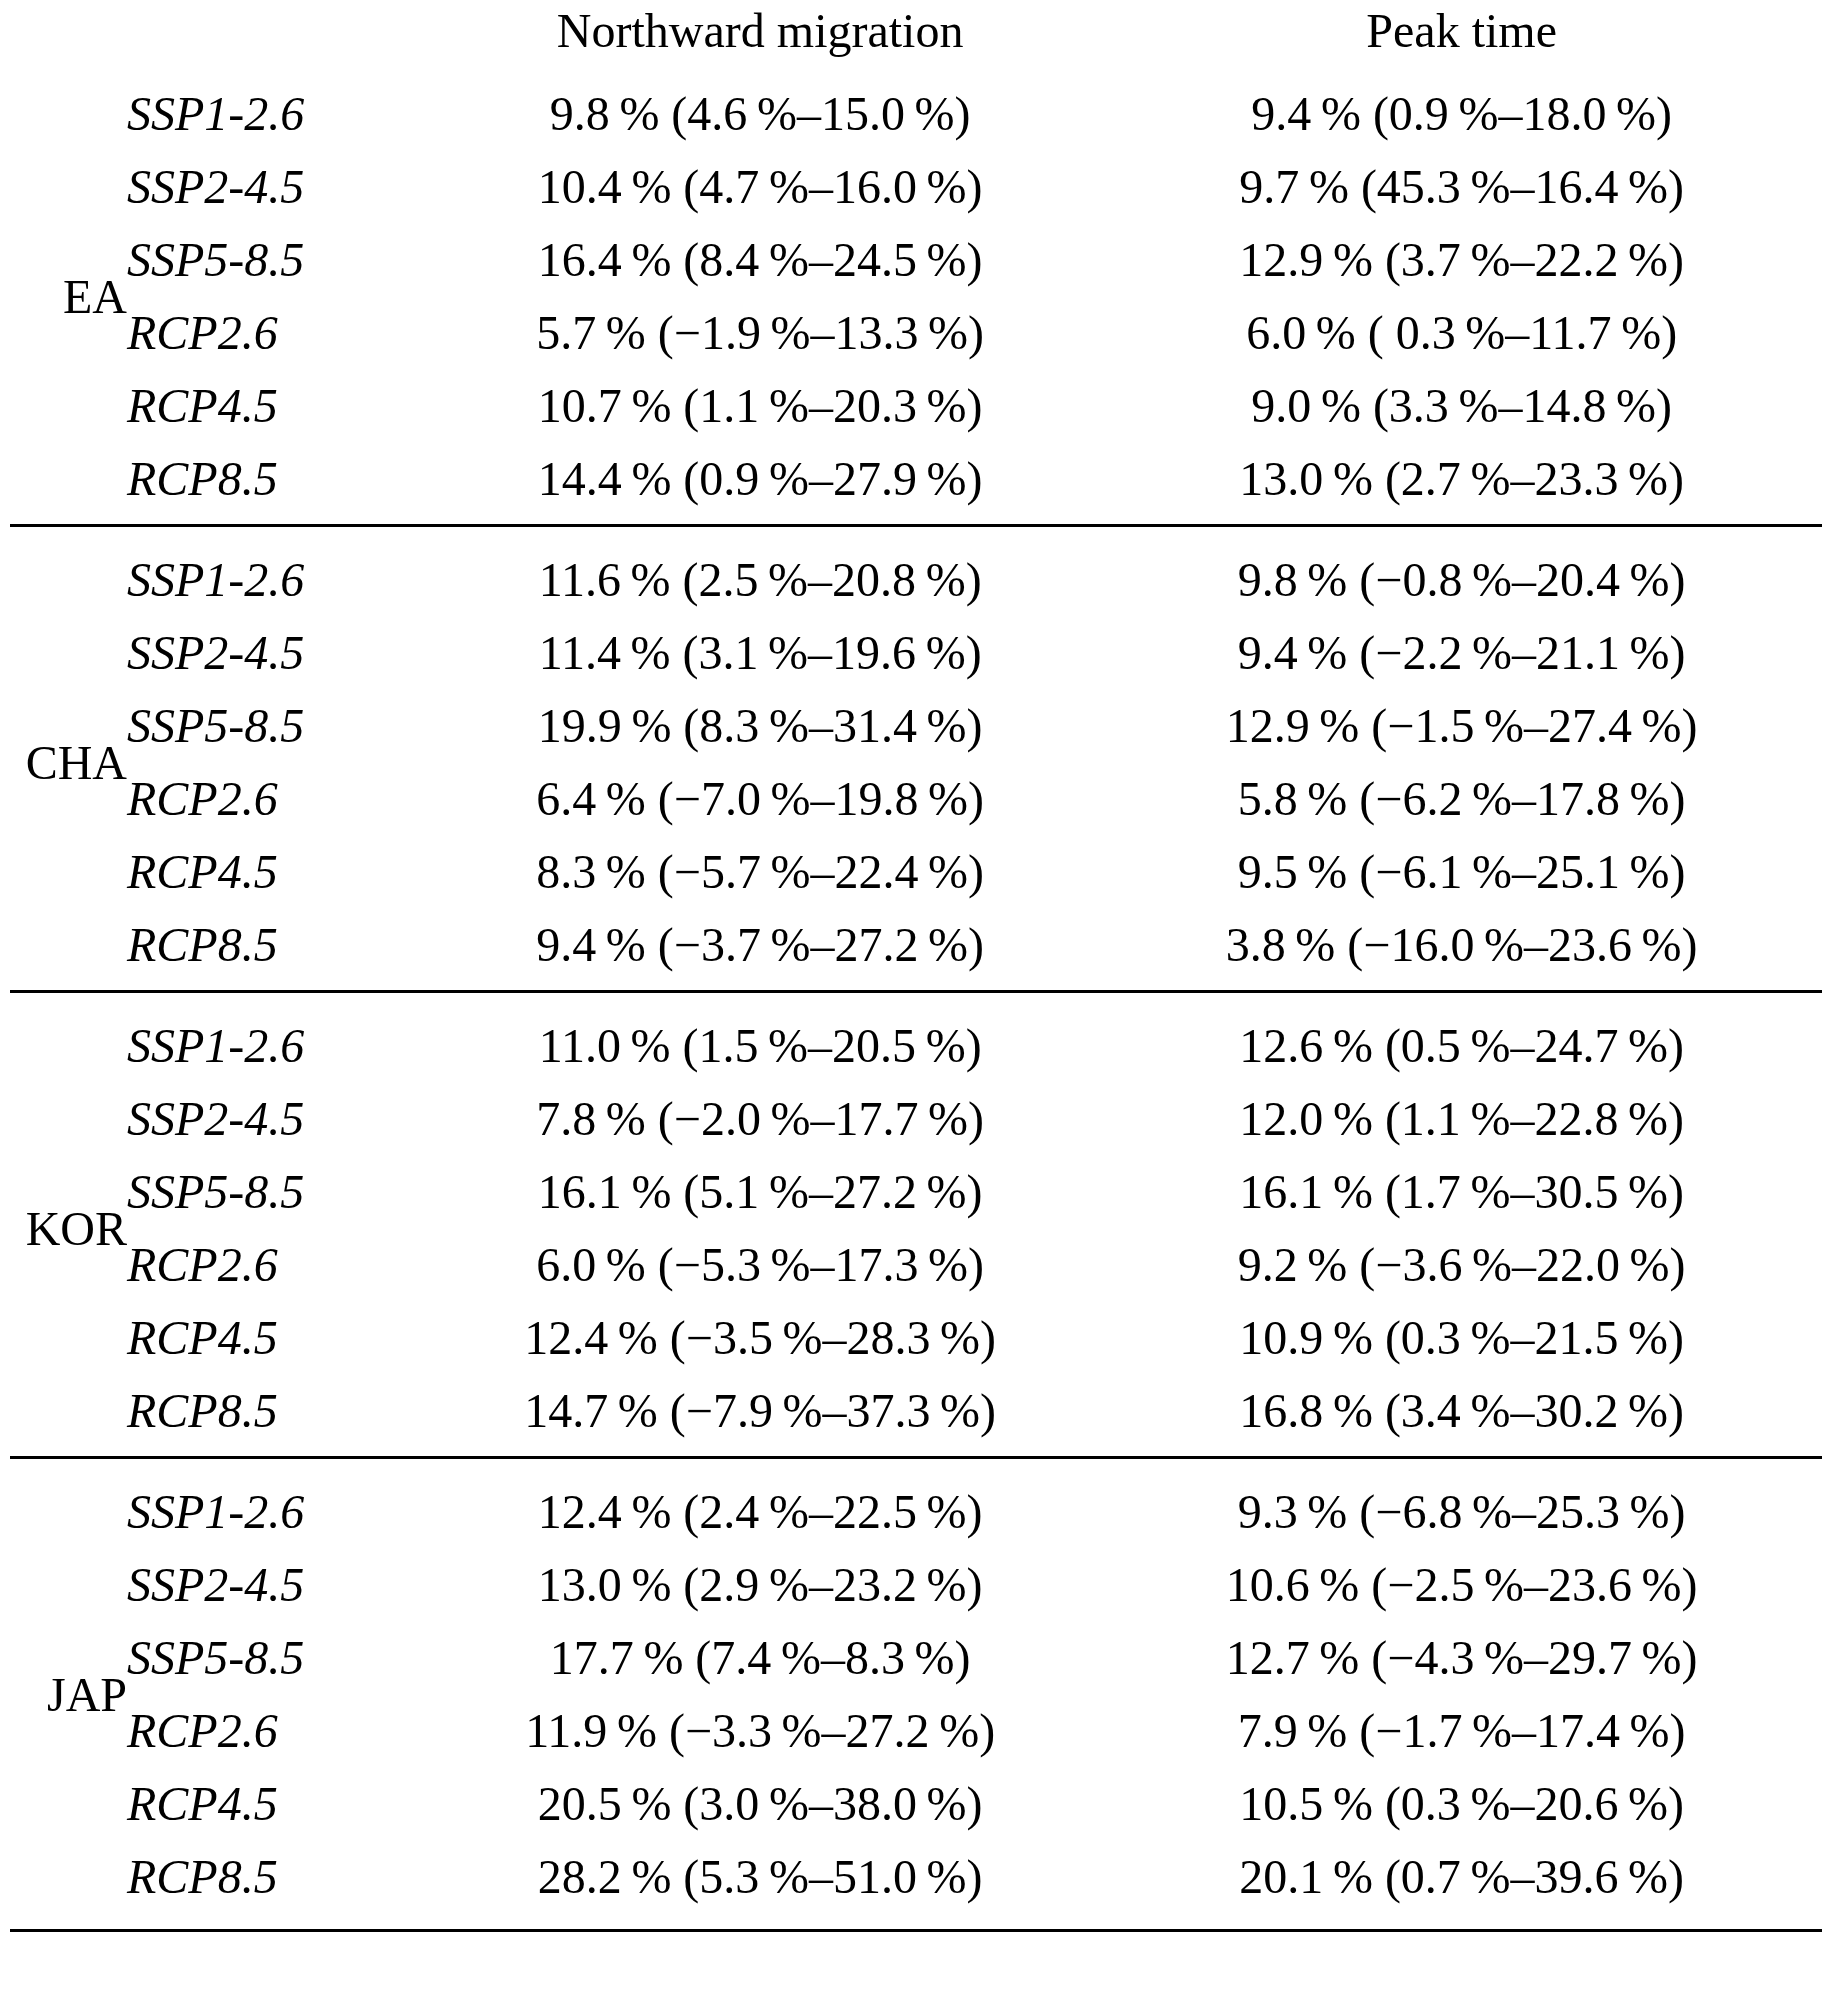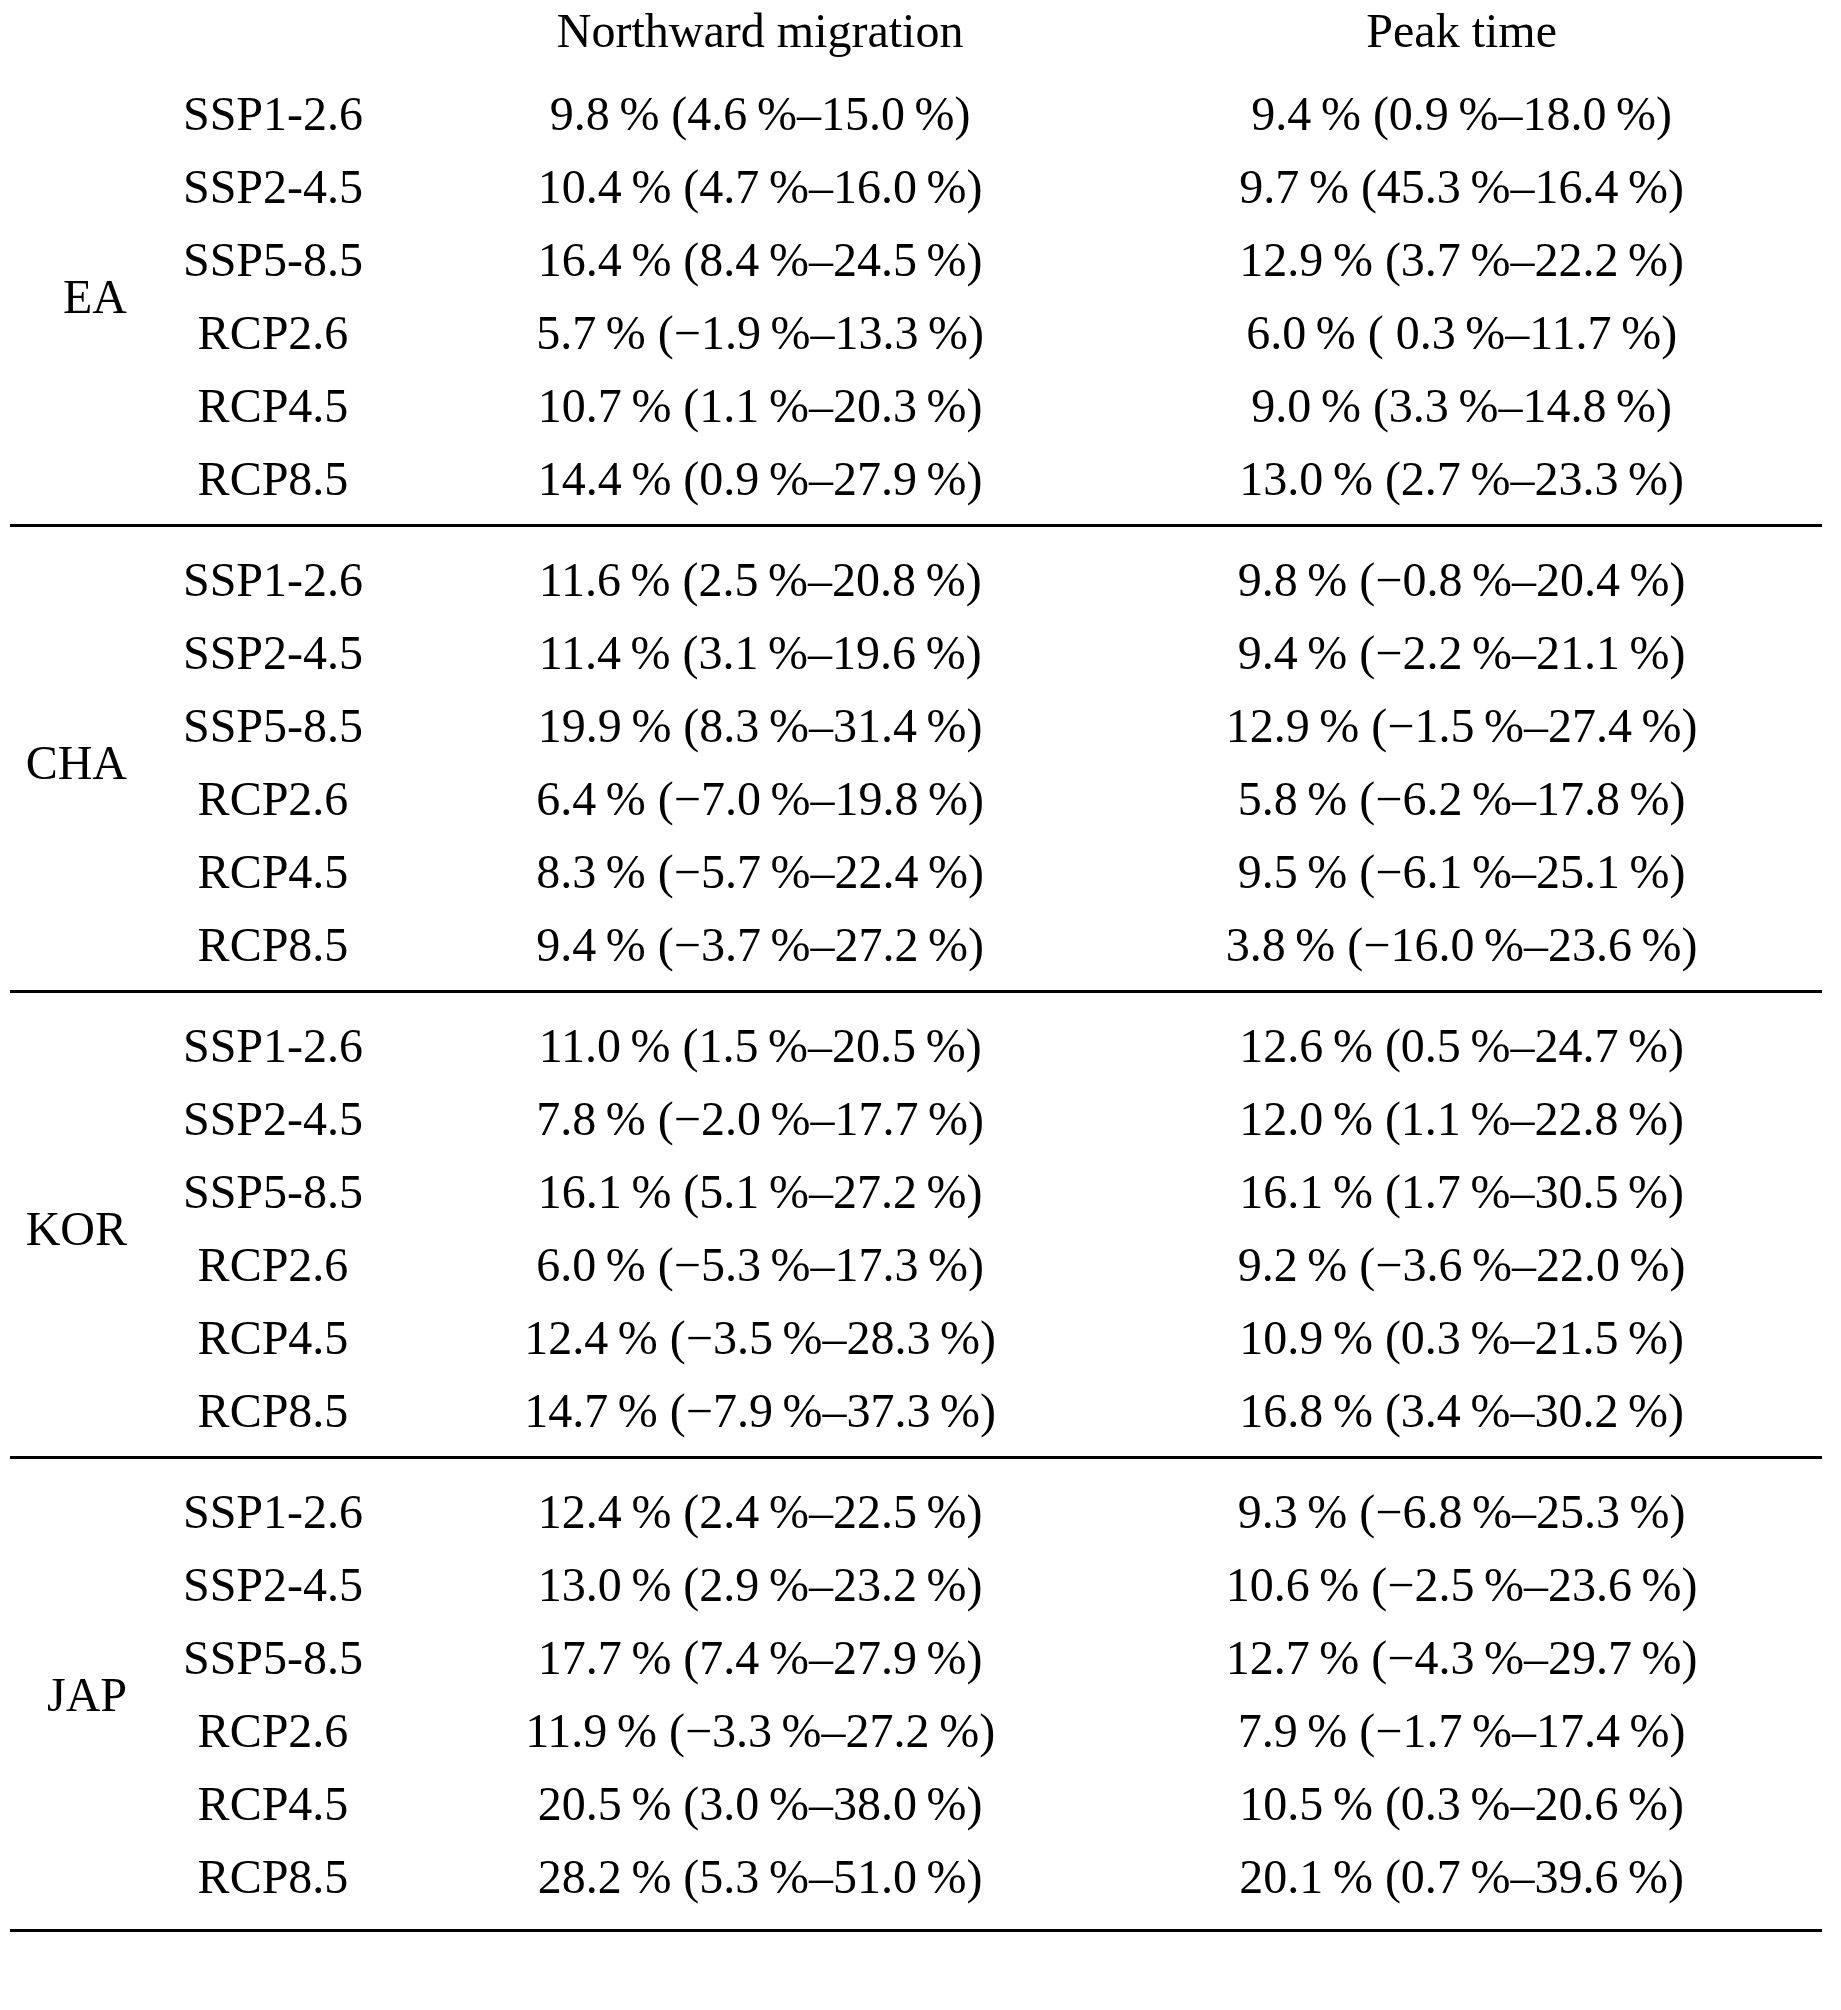--- a/index.html
+++ b/index.html
@@ -57,23 +57,24 @@
   }
   td.region-cell {
     width: 107px;
     text-align: right;
     padding-left: 12.5px;
     font-size: 48px;
     white-space: nowrap;
   }
   td.scenario-cell {
     width: 267px;
-    text-align: center;
+    text-align: left;
     padding-left: 12.5px;
     white-space: nowrap;
+    font-style: italic;
   }
   td.value-cell {
     text-align: center;
     white-space: nowrap;
   }
   td.value-cell.mig {
     width: 624px;
     text-align: center;
   }
   td.value-cell.peak {
@@ -227,21 +228,21 @@
         <td class="value-cell mig">12.4 % (2.4 %–22.5 %)</td>
         <td class="value-cell peak">9.3 % (−6.8 %–25.3 %)</td>
       </tr>
       <tr class="data-row">
         <td class="scenario-cell">SSP2-4.5</td>
         <td class="value-cell mig">13.0 % (2.9 %–23.2 %)</td>
         <td class="value-cell peak">10.6 % (−2.5 %–23.6 %)</td>
       </tr>
       <tr class="data-row">
         <td class="scenario-cell">SSP5-8.5</td>
-        <td class="value-cell mig">17.7 % (7.4 %–27.9 %)</td>
+        <td class="value-cell mig">17.7 % (7.4 %–8.3 %)</td>
         <td class="value-cell peak">12.7 % (−4.3 %–29.7 %)</td>
       </tr>
       <tr class="data-row">
         <td class="scenario-cell">RCP2.6</td>
         <td class="value-cell mig">11.9 % (−3.3 %–27.2 %)</td>
         <td class="value-cell peak">7.9 % (−1.7 %–17.4 %)</td>
       </tr>
       <tr class="data-row">
         <td class="scenario-cell">RCP4.5</td>
         <td class="value-cell mig">20.5 % (3.0 %–38.0 %)</td>

